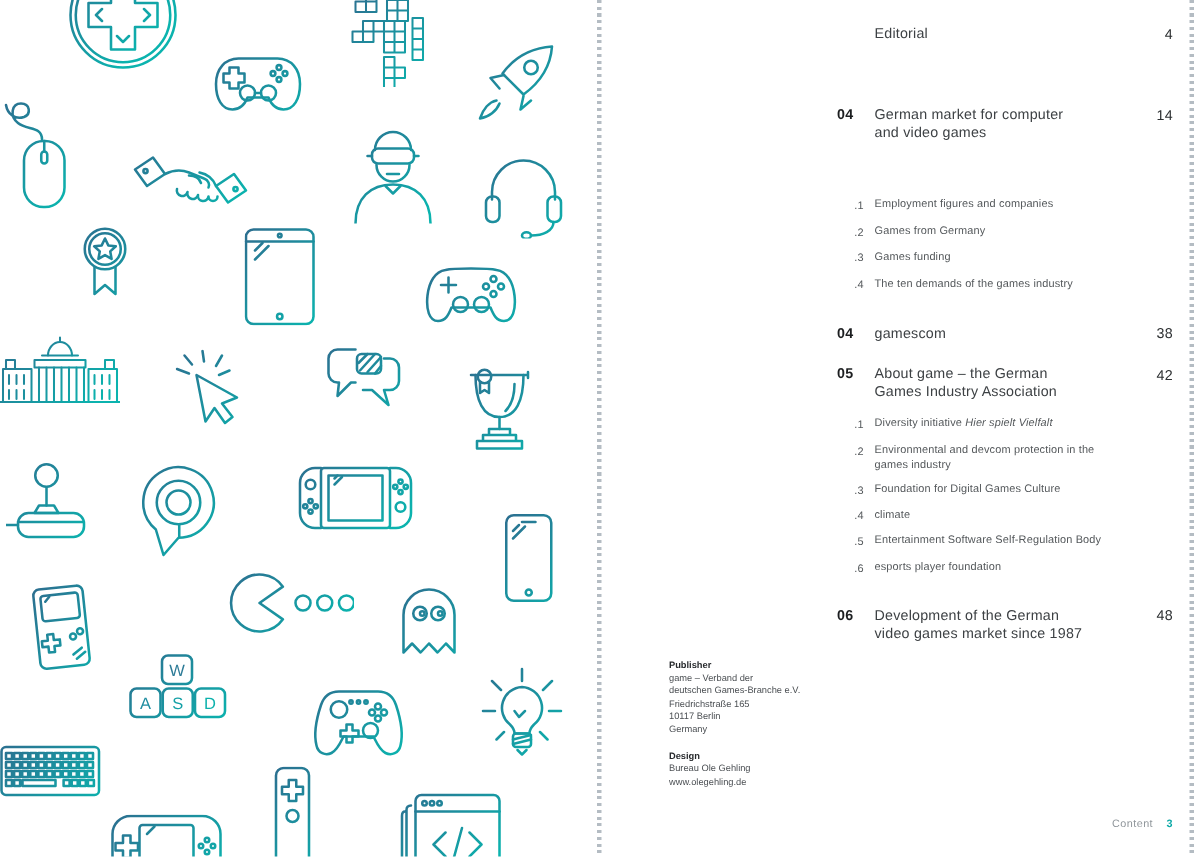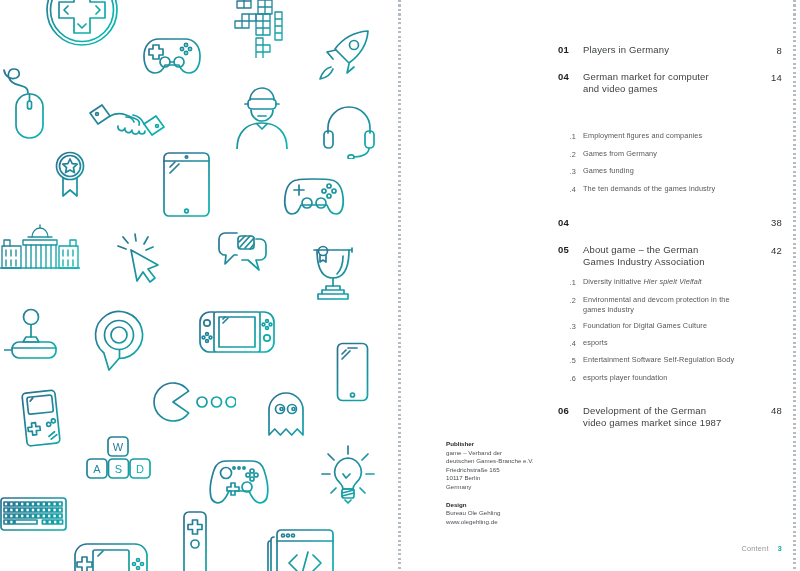--- a/index.html
+++ b/index.html
@@ -429,26 +429,25 @@
     </g>
       </svg>
   </div>
 </div>
 
 <div class="divider" id="div-center"></div>
 <div class="divider" id="div-right"></div>
 
 <div class="toc">
 
-
-  <div class="row" style="top:44px">
-    <span class="num">01</span>
-    <span class="t">Players in Germany</span>
-    <span class="pg">8</span>
-  </div>
+  <div class="row" style="top:17px">
+    <span class="t">Editorial</span>
+    <span class="pg">4</span>
+  </div>
+
 
   <div class="row" style="top:71px">
     <span class="num">04</span>
     <span class="t">German market for computer
 and video games</span>
     <span class="pg">14</span>
   </div>
 
 
   <div class="row sub" style="top:131px">
@@ -463,20 +462,21 @@
     <span class="num">.3</span>
     <span class="t">Games funding</span>
   </div>
   <div class="row sub" style="top:184px">
     <span class="num">.4</span>
     <span class="t">The ten demands of the games industry</span>
   </div>
 
   <div class="row" style="top:216.5px">
     <span class="num">04</span>
+    <span class="t">gamescom</span>
     <span class="pg">38</span>
   </div>
 
   <div class="row" style="top:244px">
     <span class="num">05</span>
     <span class="t">About game – the German
 Games Industry Association</span>
     <span class="pg">42</span>
   </div>
 
@@ -488,21 +488,21 @@
     <span class="num">.2</span>
     <span class="t">Environmental and devcom protection in the
 games industry</span>
   </div>
   <div class="row sub" style="top:320.5px">
     <span class="num">.3</span>
     <span class="t">Foundation for Digital Games Culture</span>
   </div>
   <div class="row sub" style="top:337.5px">
     <span class="num">.4</span>
-    <span class="t">esports</span>
+    <span class="t">climate</span>
   </div>
   <div class="row sub" style="top:355px">
     <span class="num">.5</span>
     <span class="t">Entertainment Software Self-Regulation Body</span>
   </div>
   <div class="row sub" style="top:372.5px">
     <span class="num">.6</span>
     <span class="t">esports player foundation</span>
   </div>
 

